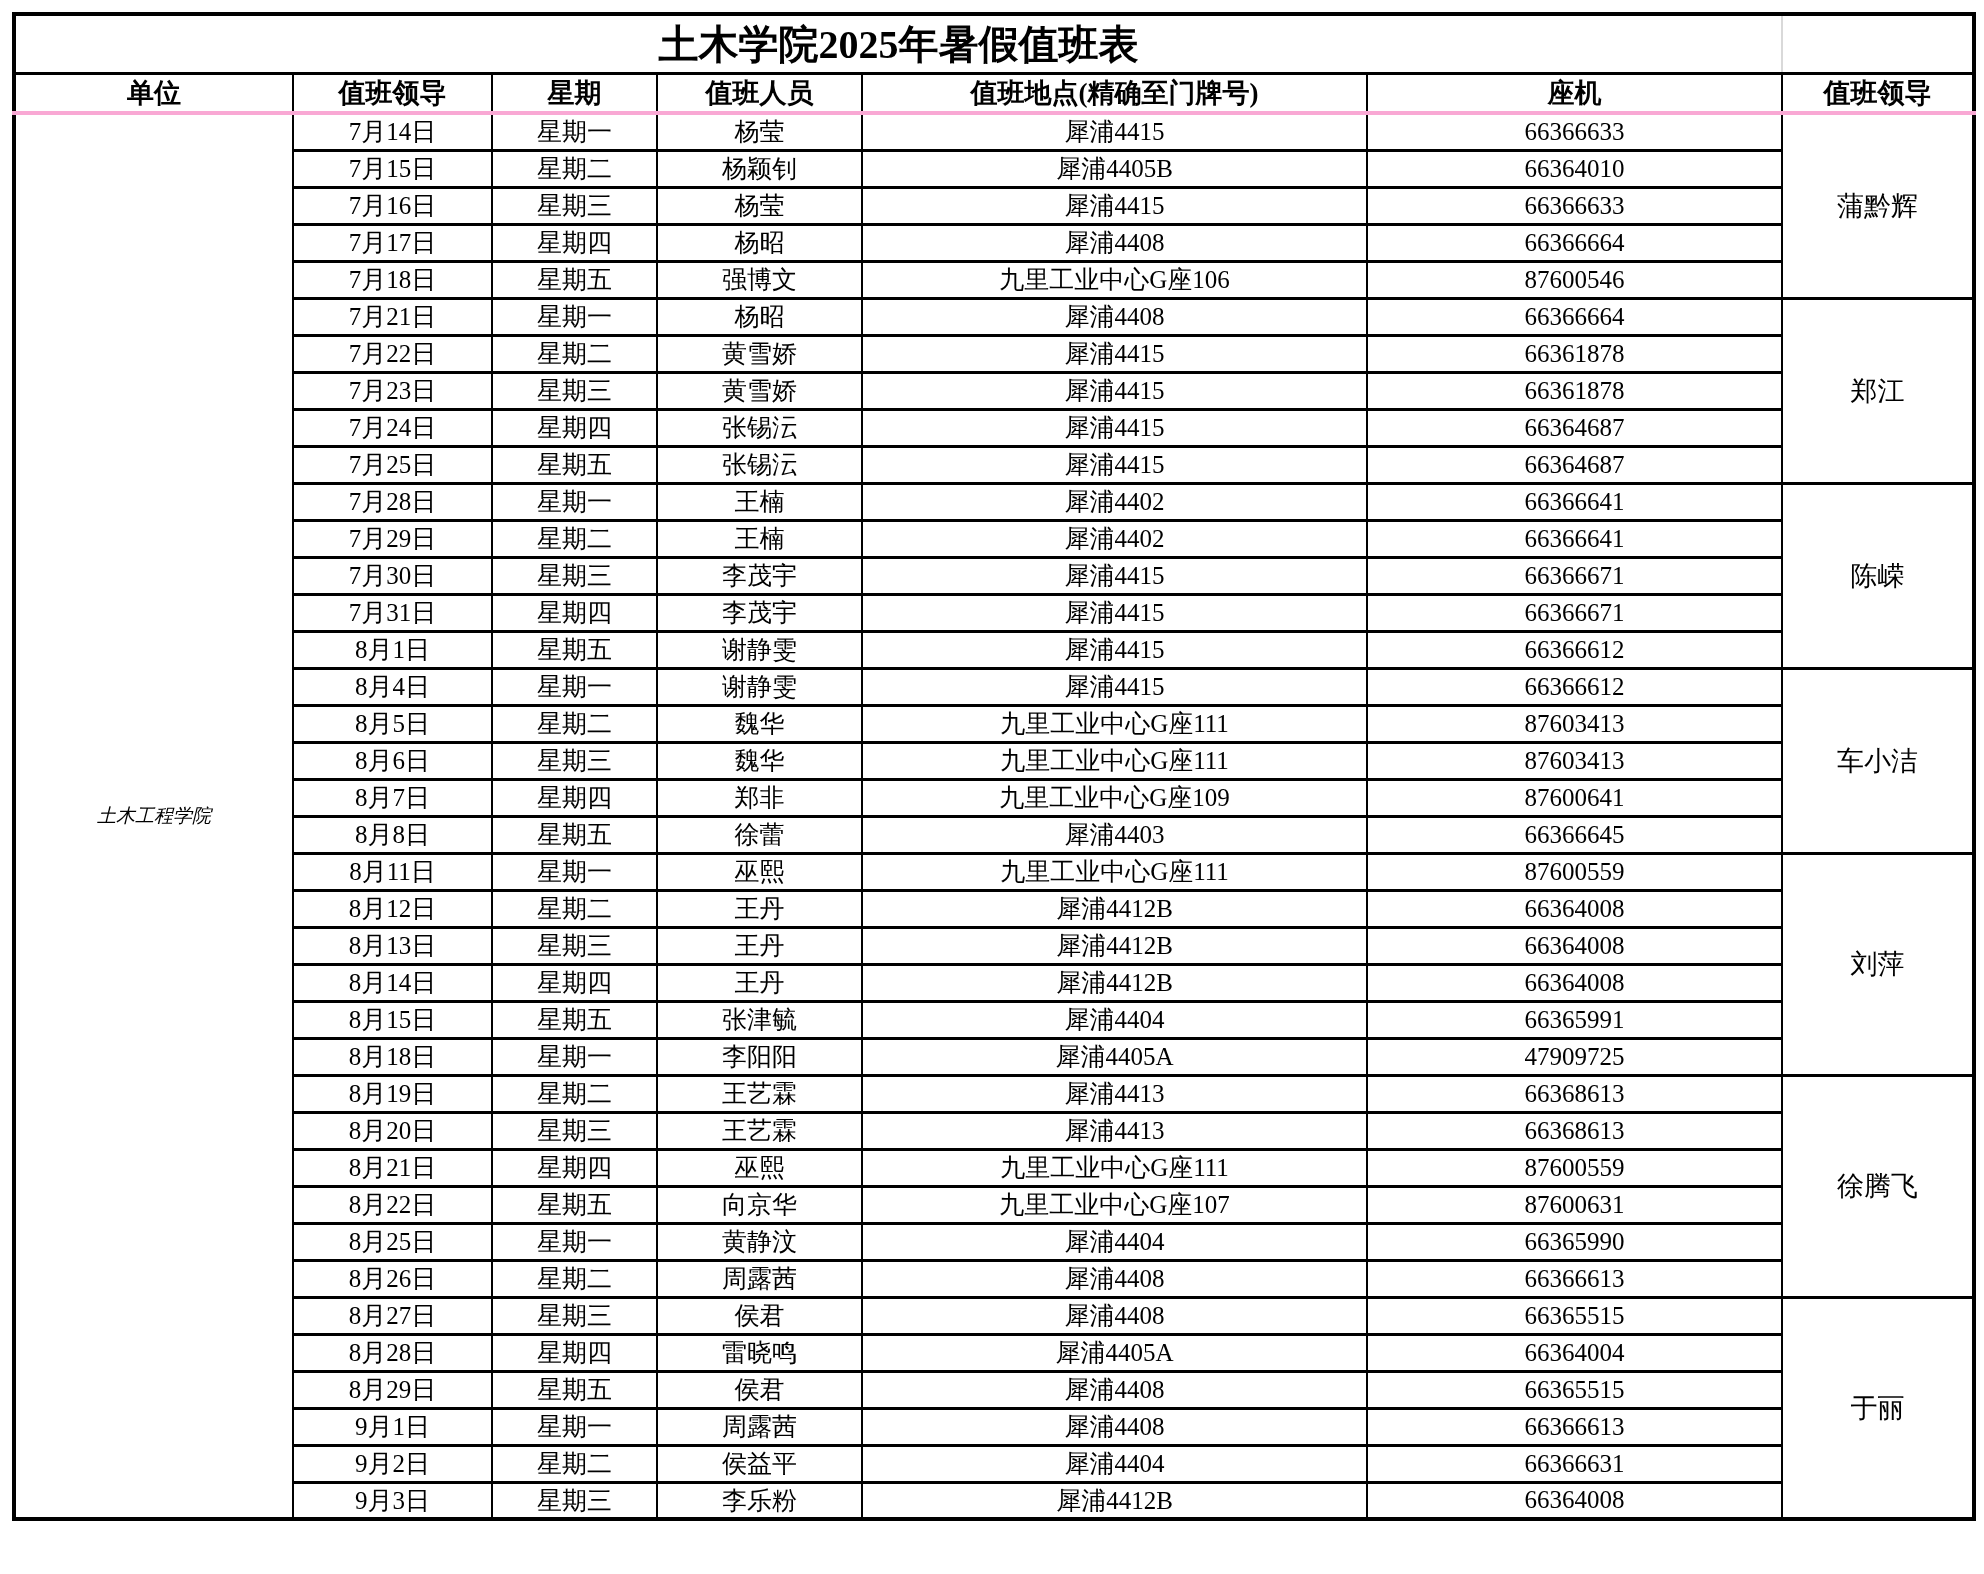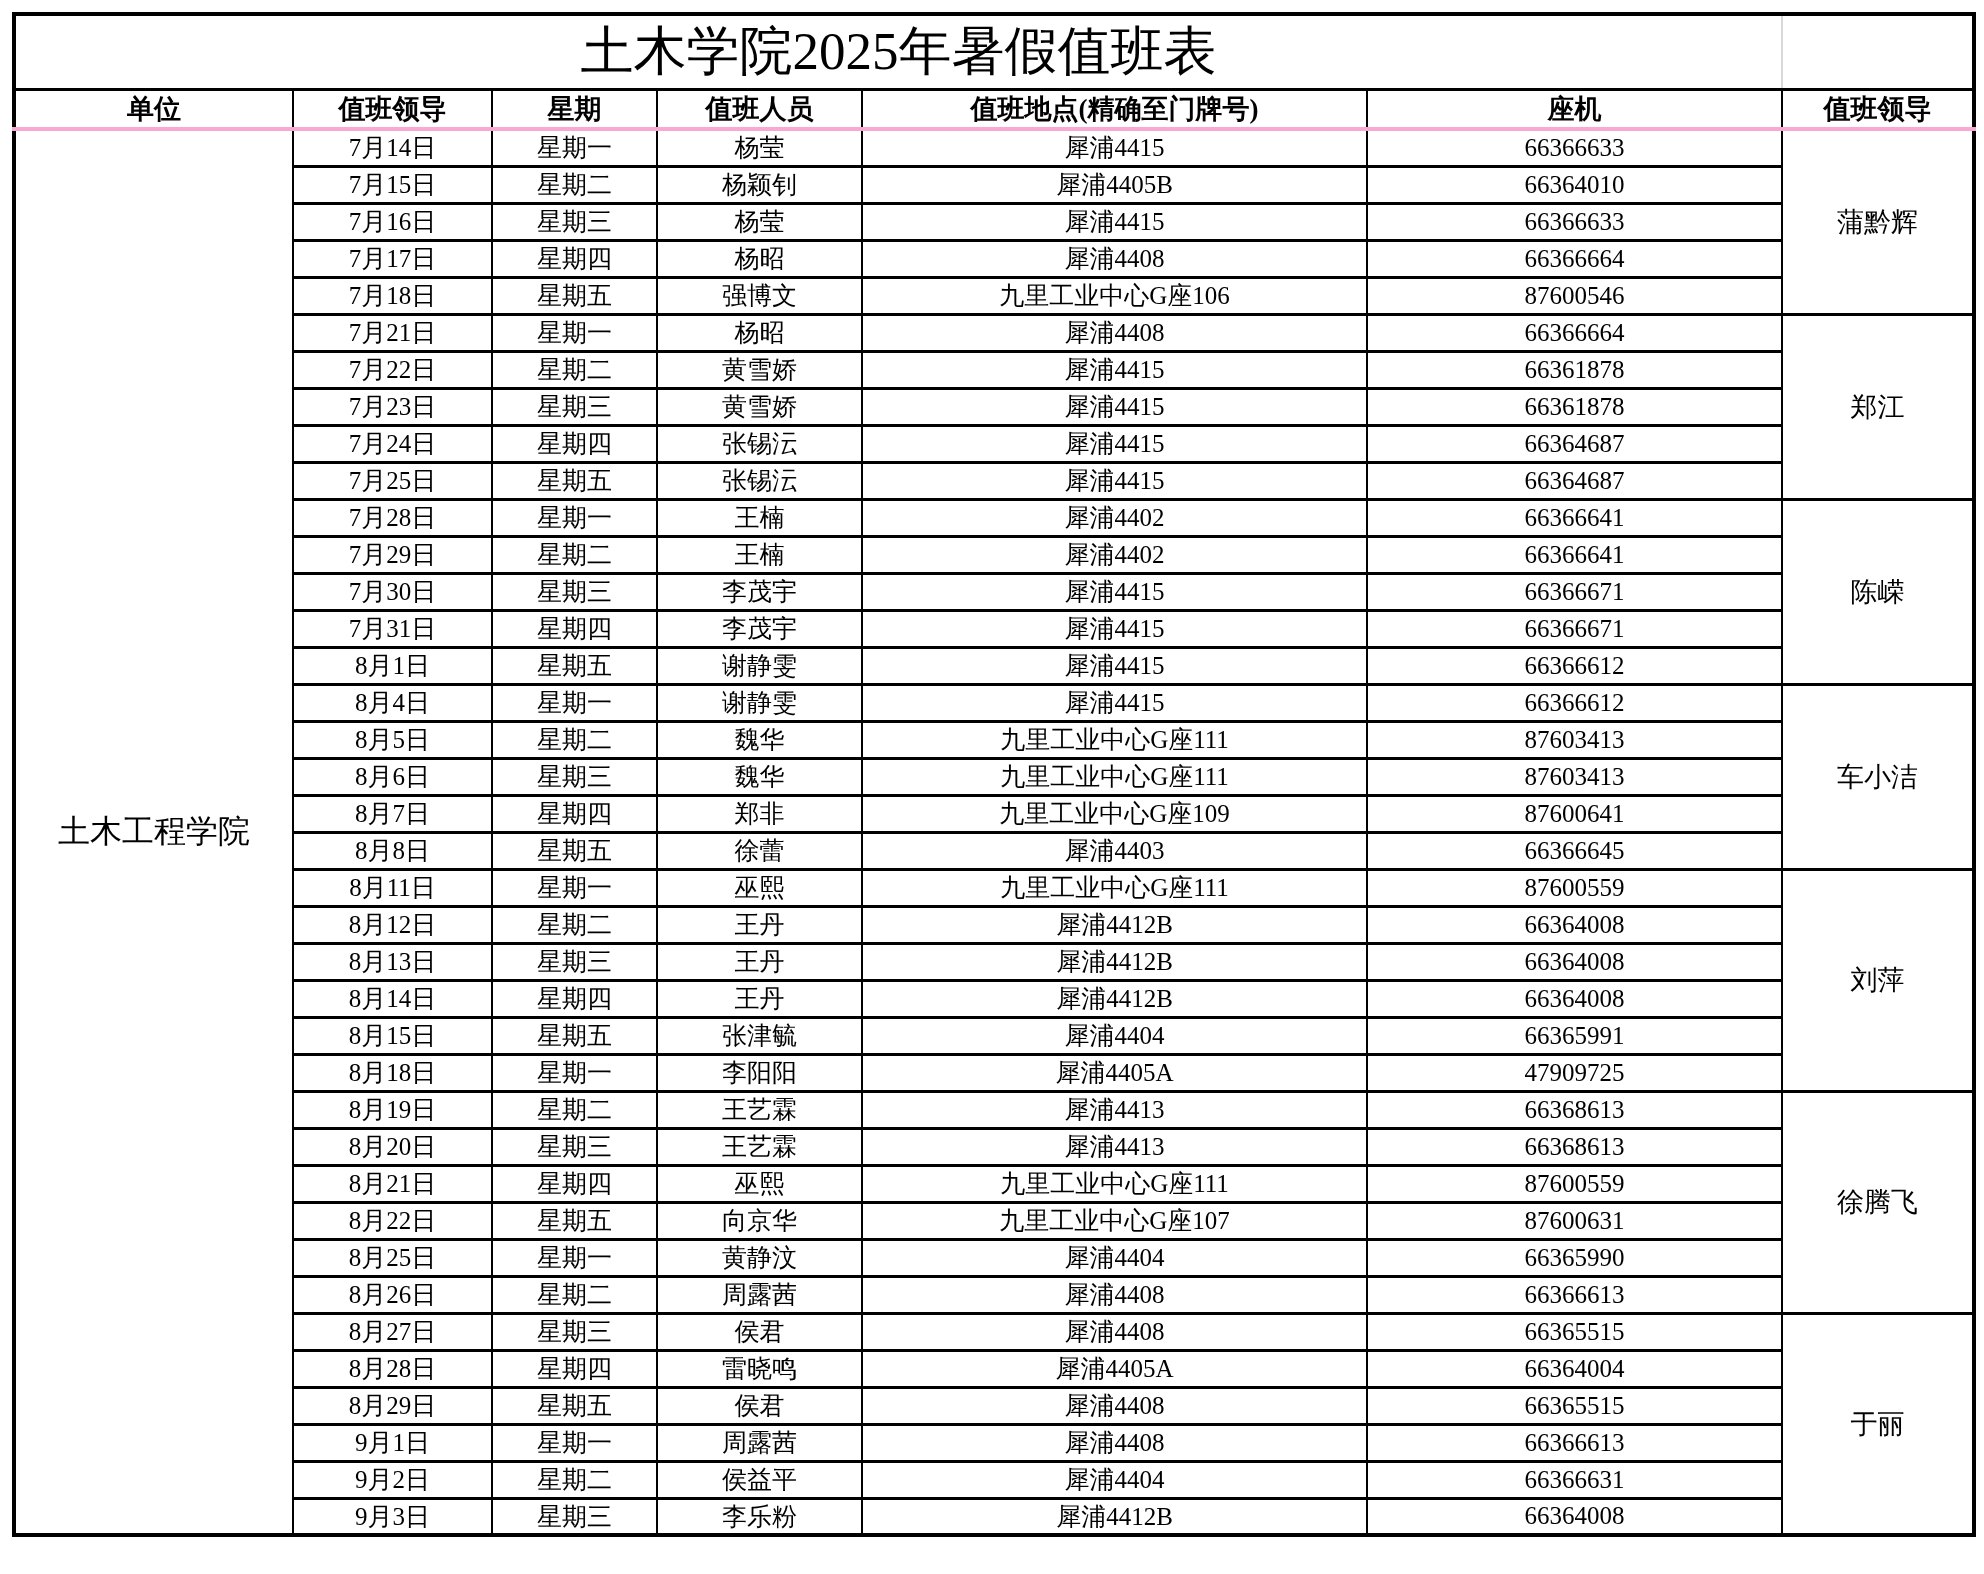--- a/index.html
+++ b/index.html
@@ -31,42 +31,42 @@
     border-bottom:3px solid #000;
     text-align:center;
     vertical-align:middle;
     padding:0;
     overflow:hidden;
     white-space:nowrap;
     color:#000;
   }
   tr.title-row td{
     height:56px;
-    font-size:53px;
-    font-weight:normal;
+    font-size:40px;
+    font-weight:bold;
     border-top:none;
     margin-top:20px;
   }
   tr.title-row td.title-cell{
     border-left:none;
     border-right:2px solid #d9d9d9;
   }
   tr.title-row td.title-side-cell{
     border-left:none;
     border-right:none;
   }
   tr.header-row th{
     height:34px;
     font-size:27px;
     font-weight:bold;
     border-bottom:4px solid #f9a8d4;
   }
   tbody tr{ height:37px; }
   tbody td{ font-size:25px; }
-  td.unit-cell{ font-size:32px; }
+  td.unit-cell{ font-size:19px;font-style:italic; }
   td.leader-cell{ font-size:27px; font-weight:normal; }
   td.location-muted{ color:#595959; }
 </style>
 </head>
 <body>
 
 <div class="page">
   <table class="duty">
     <colgroup>
       <col style="width:279px">

